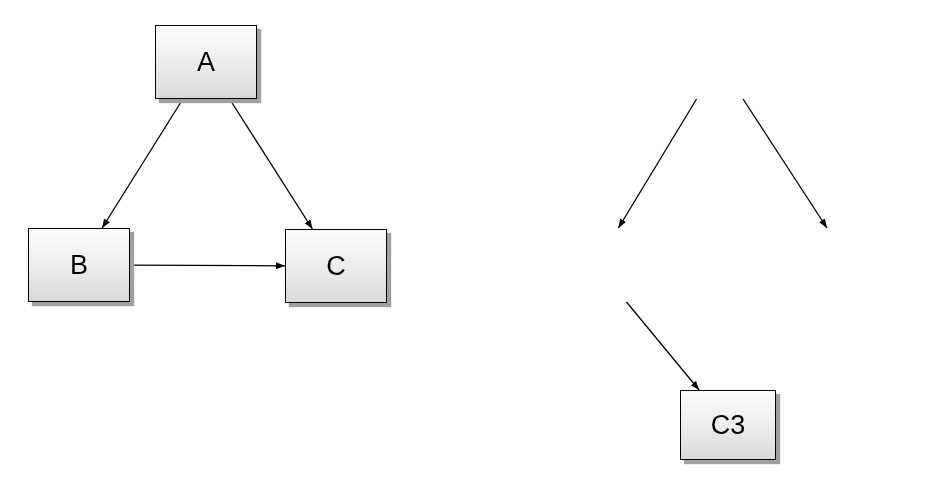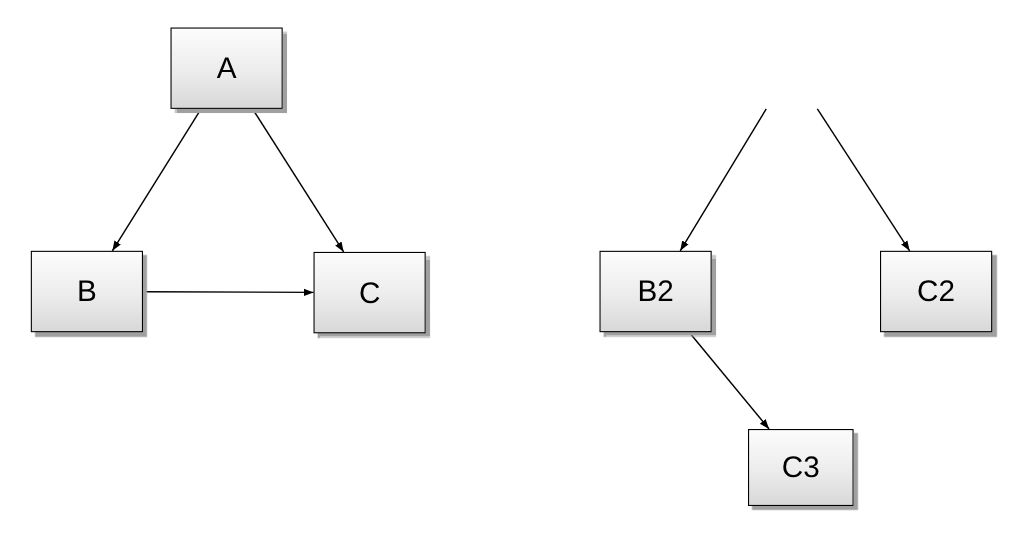--- a/index.html
+++ b/index.html
@@ -60,22 +60,16 @@
     </svg>
 <div class="node" style="left: 155px; top: 25px; width: 102px; height: 74px; border-color: rgb(0, 0, 0);">
       <span class="node-label">A</span>
     </div>
     <div class="node" style="left: 28px; top: 228px; width: 102px; height: 74px; border-color: rgb(0, 0, 0);">
       <span class="node-label">B</span>
     </div>
     <div class="node" style="left: 285px; top: 229px; width: 102px; height: 74px; border-color: rgb(0, 0, 0);">
       <span class="node-label">C</span>
     </div>
-    <div class="node" style="left: 545px; top: 228px; width: 102px; height: 74px; border-color: rgb(0, 0, 0);">
-      <span class="node-label">B2</span>
-    </div>
-    <div class="node" style="left: 800px; top: 228px; width: 102px; height: 74px; border-color: rgb(0, 0, 0);">
-      <span class="node-label">C2</span>
-    </div>
     <div class="node" style="left: 680px; top: 390px; width: 96px; height: 70px; border-color: rgb(0, 0, 0);">
       <span class="node-label">C3</span>
     </div>
   </div>
 
 </body></html>

